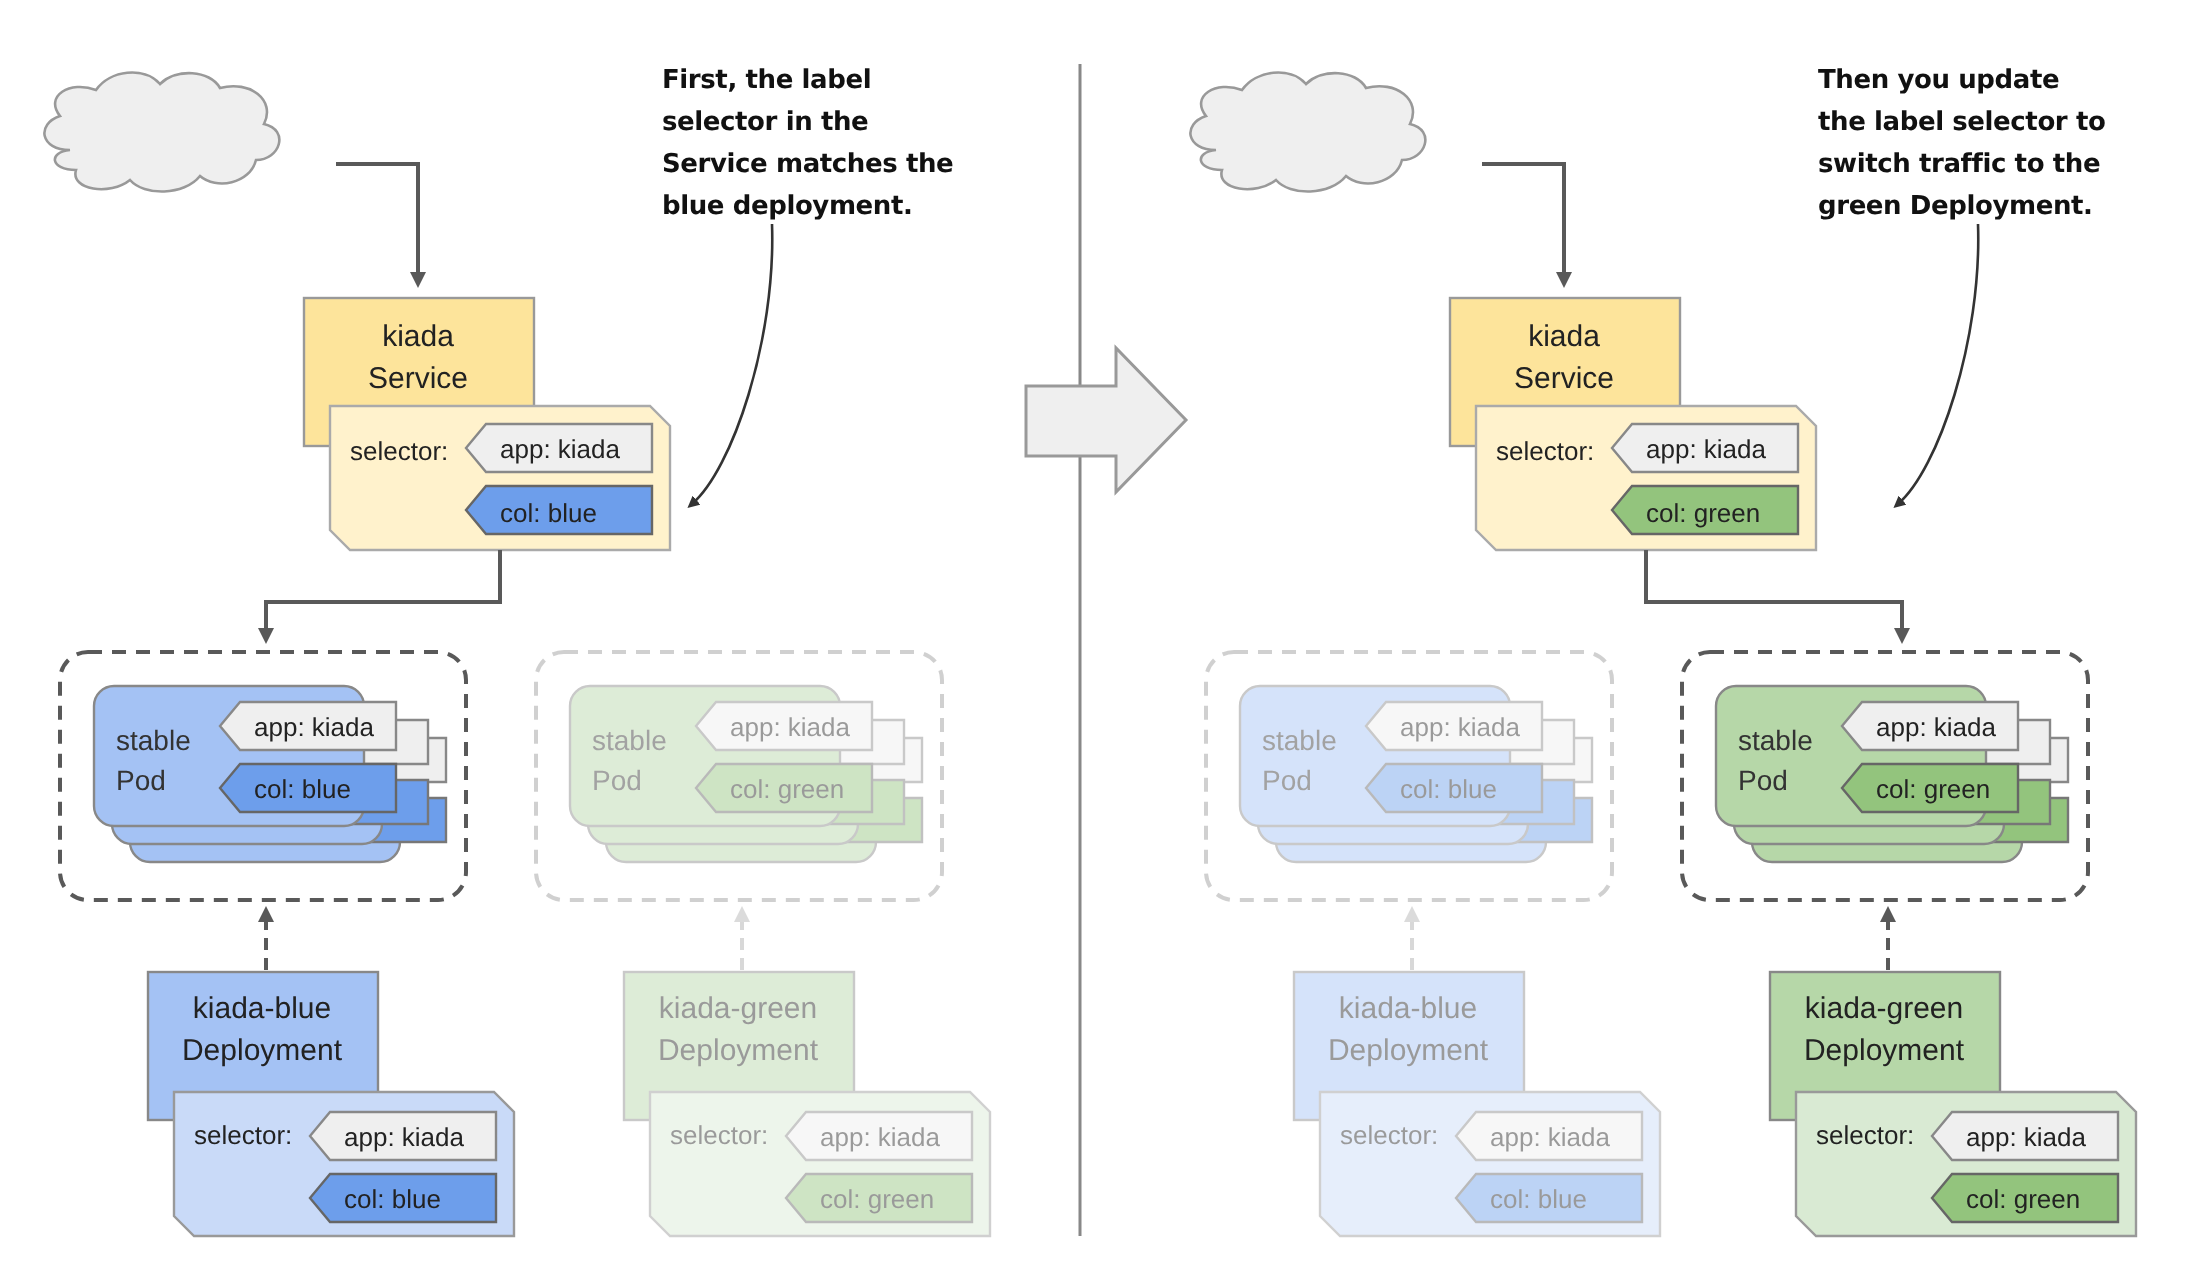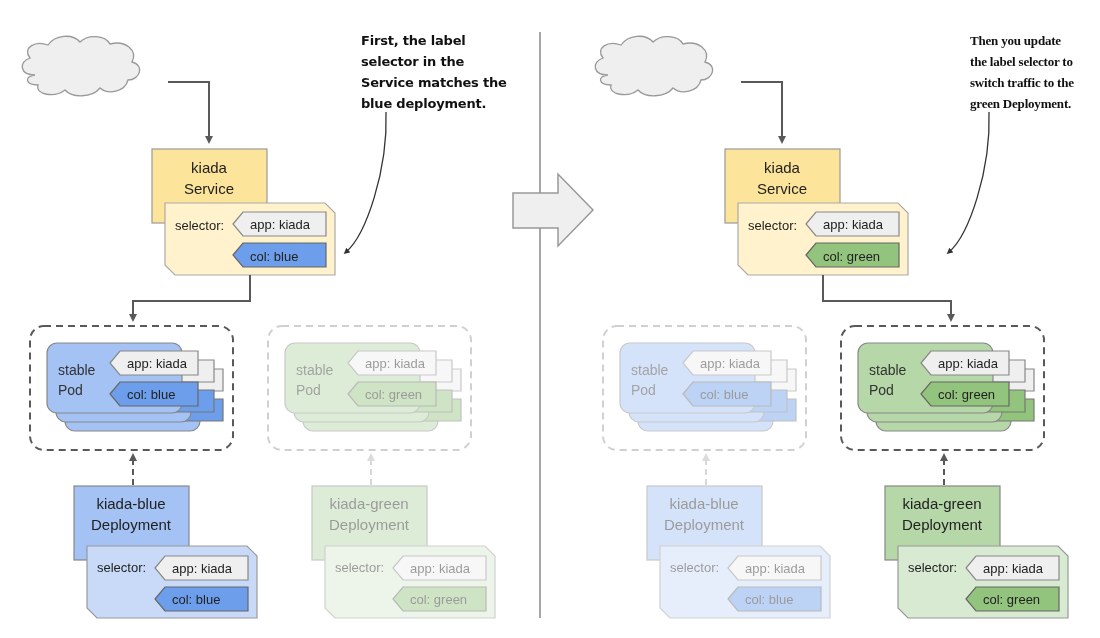--- a/index.html
+++ b/index.html
@@ -1,27 +1,27 @@
 <!DOCTYPE html>
 <html><head>
 <meta charset="utf-8">
 <style>
   html, body { margin: 0; padding: 0; background: #ffffff; }
   body { width: 1100px; height: 638px; position: relative; overflow: hidden; font-family: "Liberation Sans", sans-serif; }
   svg { position: absolute; left: 0; top: 0; }
-  .callout { position: absolute; font-family: "DejaVu Sans", sans-serif; font-weight: bold; font-size: 13px; line-height: 21px; color: #111; white-space: pre-line; letter-spacing: -0.2px; margin-left: 30px; }
+  .callout { position: absolute; font-family: "DejaVu Sans", sans-serif; font-weight: bold; font-size: 13px; line-height: 21px; color: #111; white-space: pre-line; letter-spacing: -0.2px; }
 </style>
 </head>
 <body>
 
 <div class="callout" style="left:331px; top:30px;">First, the label
 selector in the
 Service matches the
 blue deployment.</div>
-<div class="callout" style="left:940px; top:30px;font-family:Liberation Serif, serif;">Then you update
+<div class="callout" style="left:909px; top:30px;">Then you update
 the label selector to
 switch traffic to the
 green Deployment.</div>
 
 <svg width="1100" height="638" viewBox="0 0 1100 638" xmlns="http://www.w3.org/2000/svg">
   <defs>
     <marker id="ah" markerWidth="8" markerHeight="8" refX="4" refY="4" orient="auto" markerUnits="userSpaceOnUse">
       <path d="M0,0 L8,4 L0,8 z" fill="#595959"></path>
     </marker>
     <marker id="ahl" markerWidth="8" markerHeight="8" refX="4" refY="4" orient="auto" markerUnits="userSpaceOnUse">

